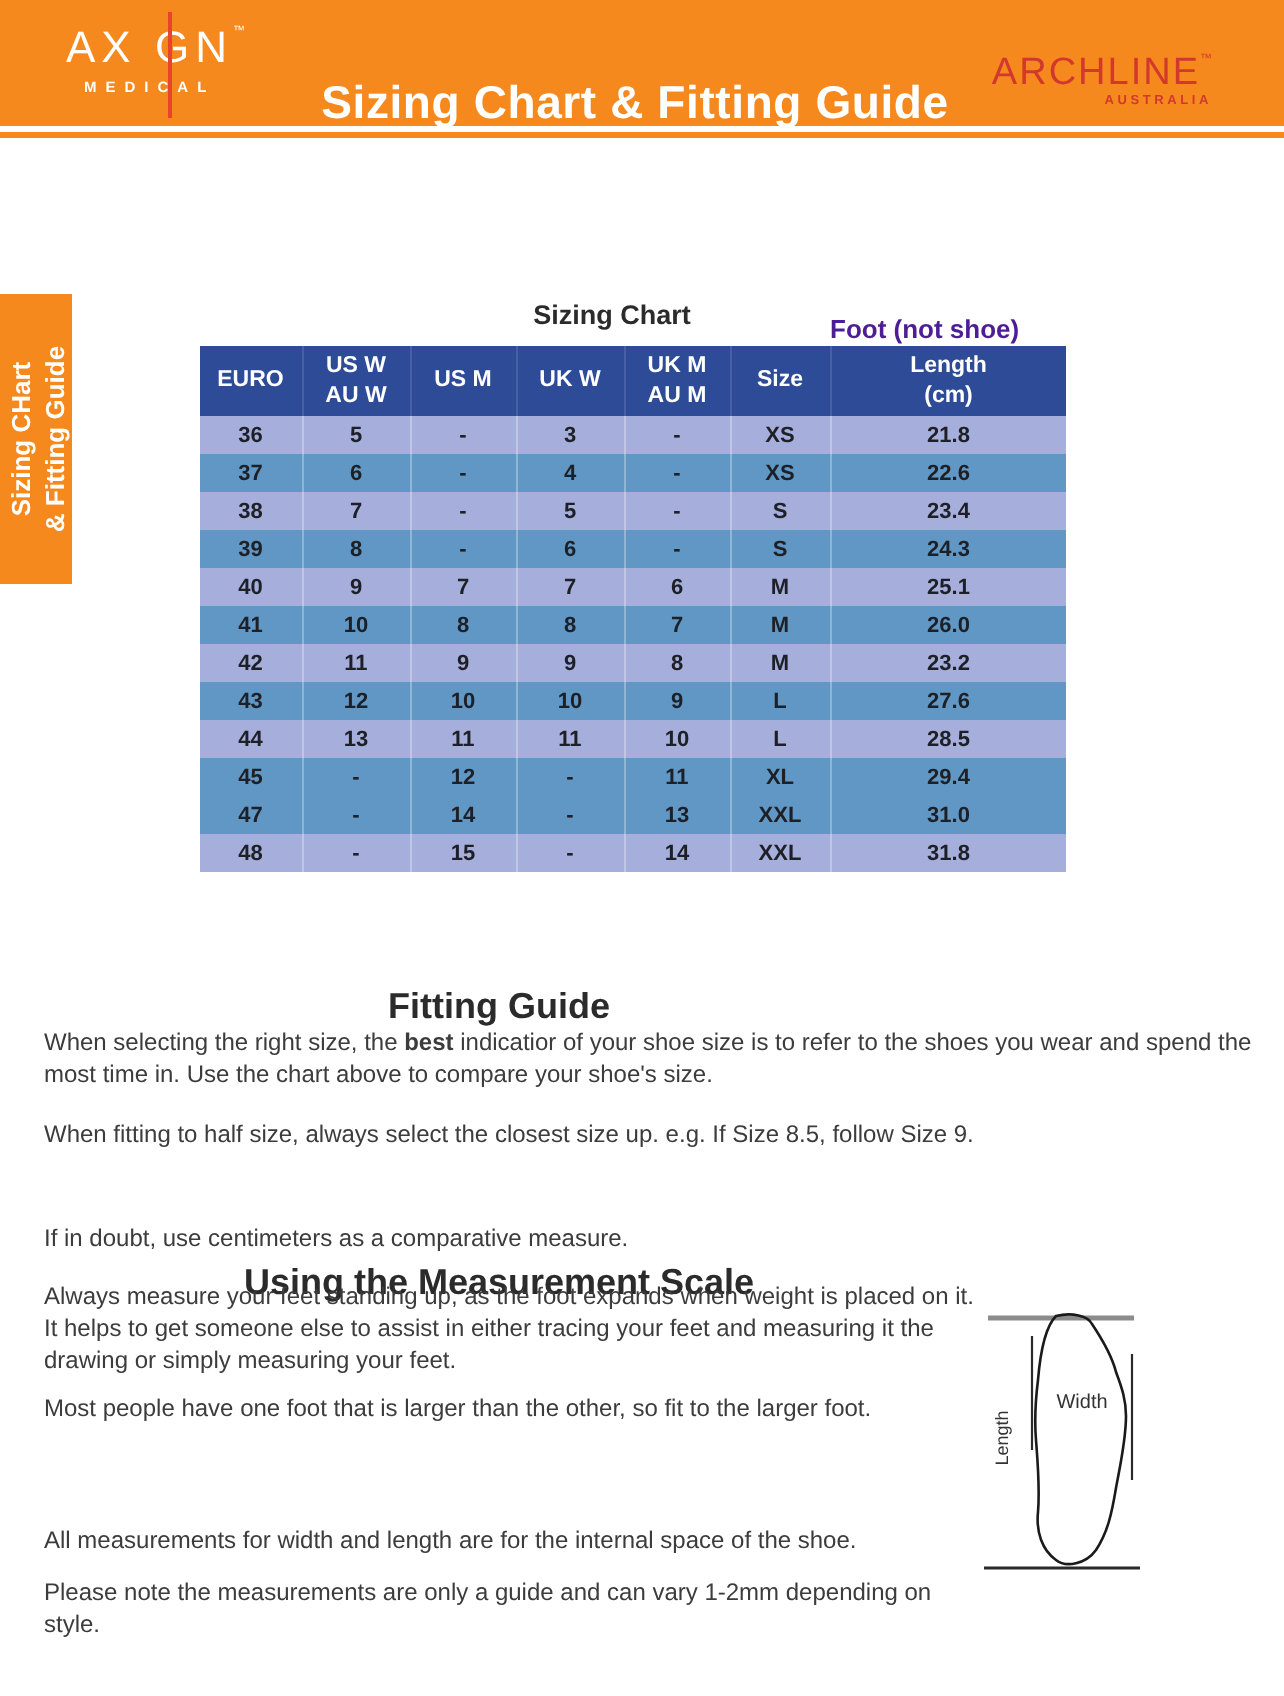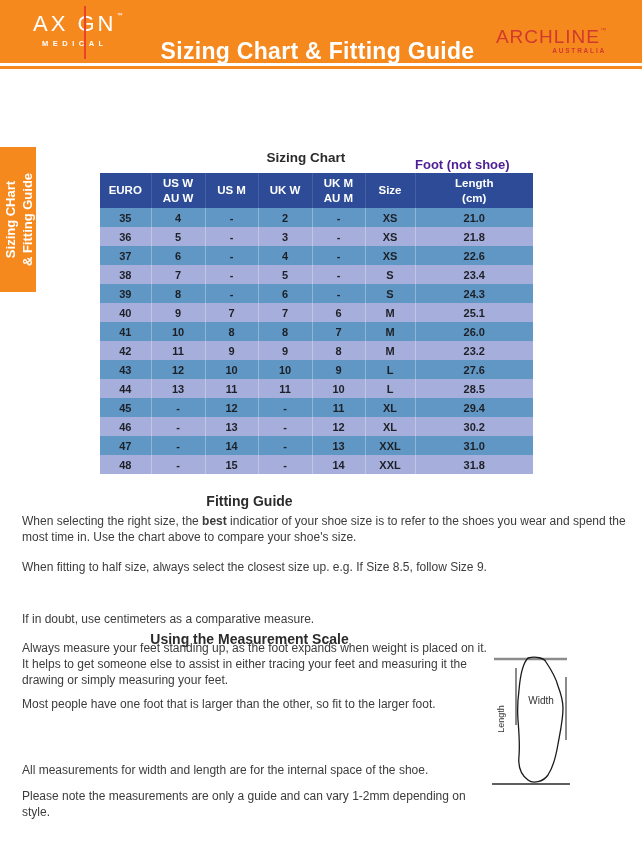--- a/index.html
+++ b/index.html
@@ -50,21 +50,21 @@
   table.sizing th:last-child { border-right:none; }
   table.sizing td { height:19px; text-align:center; vertical-align:middle;
     font-size:11px; font-weight:bold; color:#1d2026;
     border-right:1px solid rgba(255,255,255,0.3); }
   table.sizing td:last-child { border-right:none; }
   tr.row-odd td { background:#6197C5; }
   tr.row-even td { background:#A6AEDB; }
 
   
   .sec-heading { position:absolute; left:22px; width:455px; text-align:center;
-    font-size:14px; font-weight:bold; color:#2b2b2b; }
+    font-size:18px; font-weight:bold; color:#2b2b2b; }
   .body-text { position:absolute; left:22px; font-size:12px; line-height:16px; color:#3c3c3c; }
 
   
   .foot-diagram { position:absolute; left:488px; top:648px; }
 </style>
 </head>
 <body>
 
 <div class="page">
 
@@ -108,29 +108,20 @@
           <th>US M</th>
           <th>UK W</th>
           <th>UK M
 AU M</th>
           <th>Size</th>
           <th>Length
 (cm)</th>
         </tr>
       </thead>
     <tbody>
-        <tr class="row-odd">
-          <td>35</td>
-          <td>4</td>
-          <td>-</td>
-          <td>2</td>
-          <td>-</td>
-          <td>XS</td>
-          <td>21.0</td>
-        </tr>
         <tr class="row-even">
           <td>36</td>
           <td>5</td>
           <td>-</td>
           <td>3</td>
           <td>-</td>
           <td>XS</td>
           <td>21.8</td>
         </tr>
         <tr class="row-odd">
@@ -206,29 +197,20 @@
           <td>28.5</td>
         </tr>
         <tr class="row-odd">
           <td>45</td>
           <td>-</td>
           <td>12</td>
           <td>-</td>
           <td>11</td>
           <td>XL</td>
           <td>29.4</td>
-        </tr>
-        <tr class="row-even">
-          <td>46</td>
-          <td>-</td>
-          <td>13</td>
-          <td>-</td>
-          <td>12</td>
-          <td>XL</td>
-          <td>30.2</td>
         </tr>
         <tr class="row-odd">
           <td>47</td>
           <td>-</td>
           <td>14</td>
           <td>-</td>
           <td>13</td>
           <td>XXL</td>
           <td>31.0</td>
         </tr>

